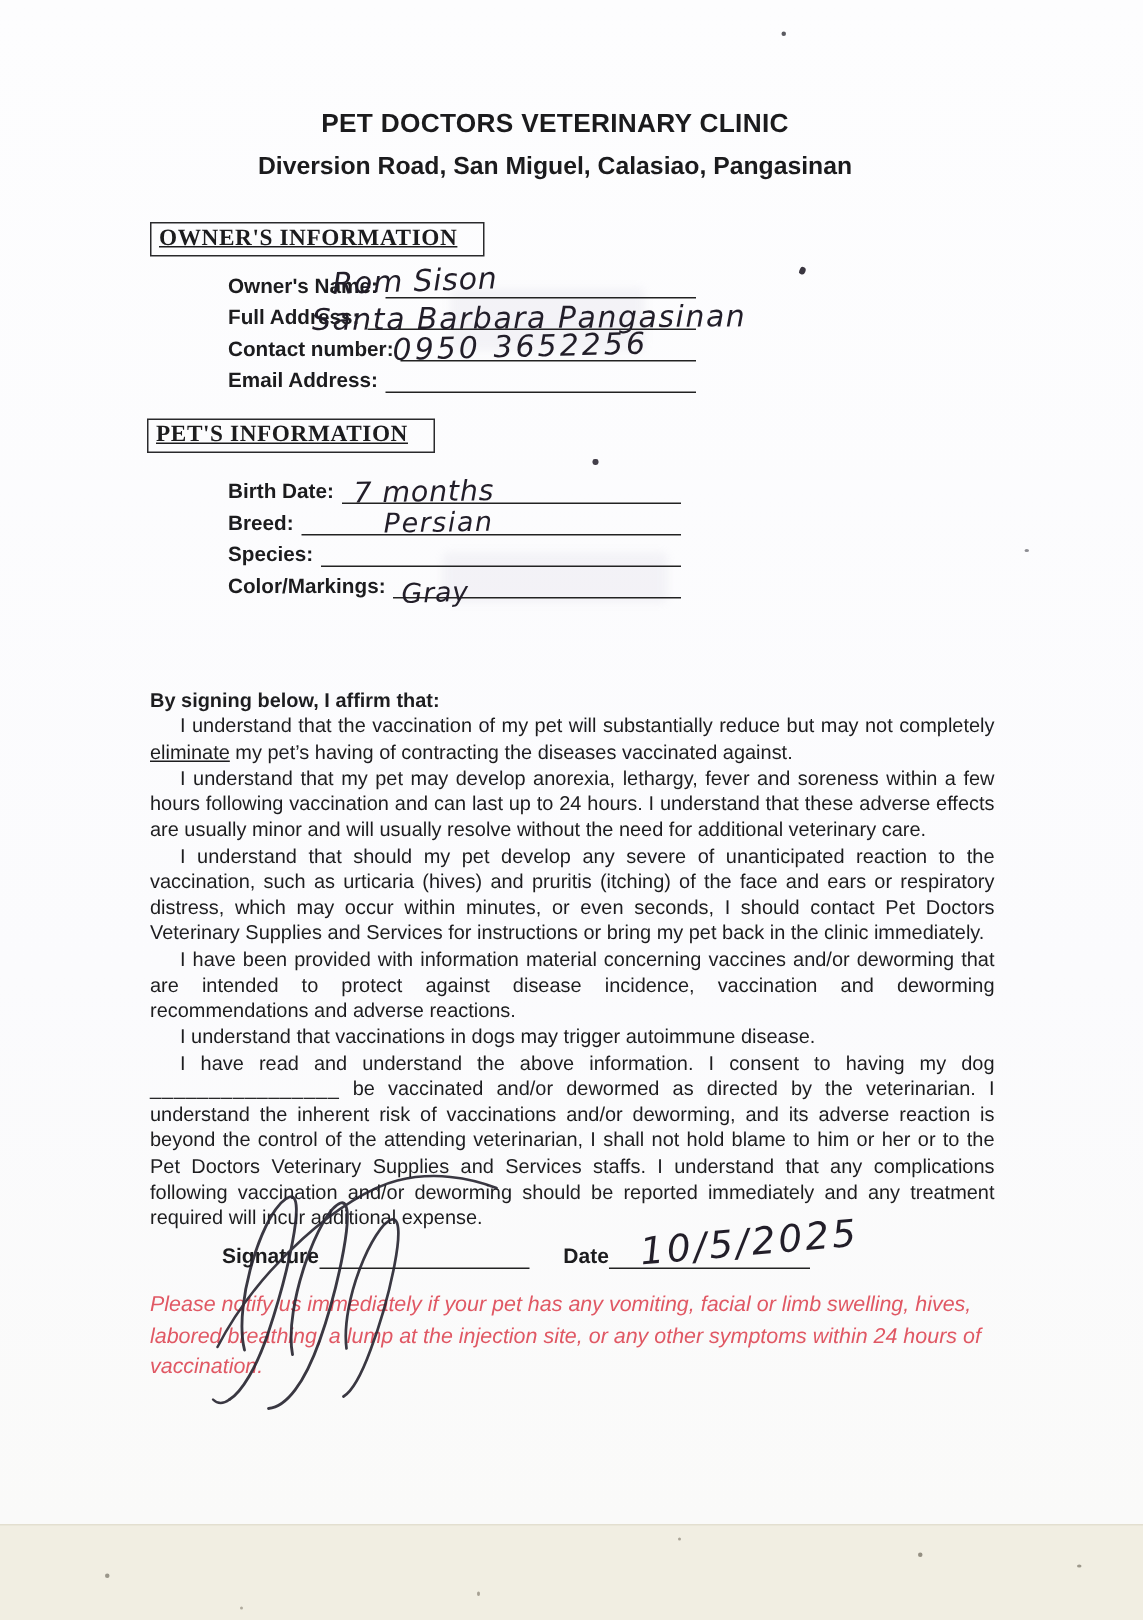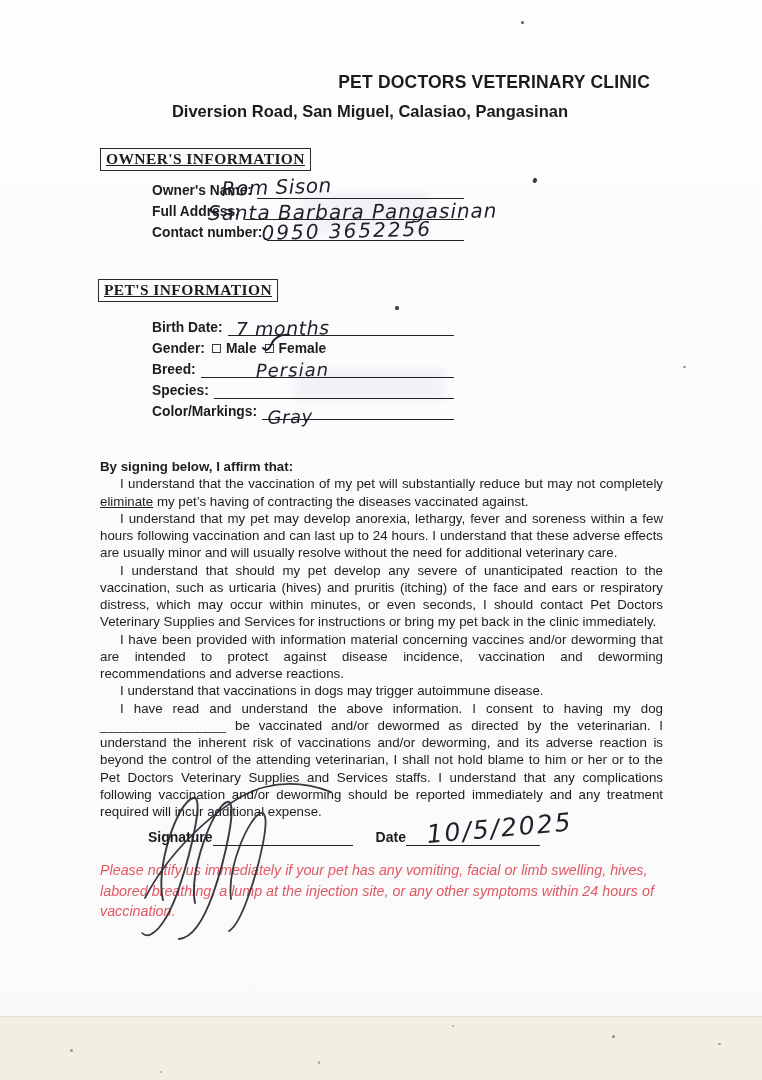--- a/index.html
+++ b/index.html
@@ -7,27 +7,27 @@
   body { font-family:"Liberation Sans", sans-serif; background:#e9e6db; }
 
   .scan { position:relative; width:762px; height:1080px; overflow:hidden;
           background:linear-gradient(180deg,#fdfdfe 0%,#fbfbfd 60%,#fafaf9 94%); }
 
   
   .scanner-strip { position:absolute; left:0; top:1016px; width:762px; height:64px;
                    background:#f1eee2; border-top:1px solid #e3dfd0; }
 
   
-  .clinic-name { position:absolute; left:90px; top:72px; width:560px; text-align:right;
+  .clinic-name { position:absolute; left:90px; top:72px; width:560px; text-align:center;
                  font-weight:bold; font-size:17.5px; letter-spacing:0.2px; color:#1b1b1d; }
   .clinic-address { position:absolute; left:90px; top:102px; width:560px; text-align:center;
                     font-weight:bold; font-size:16.5px; color:#1b1b1d; }
 
   .sec-box { position:absolute; display:inline-block; border:1.6px solid #2a2a2c;
-             padding:1px 5px 2px 5px; background:transparent;
+             padding:1px 17px 2px 5px; background:transparent;
              font-family:"Liberation Serif", serif; font-weight:bold; font-size:15.5px;
              letter-spacing:0.4px; text-decoration:underline; color:#1c1c1e; }
   .sec-box.owner { left:100px; top:148px; }
   .sec-box.pet   { left:98px;  top:279px; }
 
   
   .fields { position:absolute; }
   .fields.owner { left:152px; top:180px; width:312px; }
   .fields.pet   { left:152px; top:317px; width:302px; }
   .frow { position:relative; display:flex; align-items:center; height:21px; }
@@ -100,40 +100,32 @@
     <div class="frow">
       <span class="flabel">Full Address:</span>
       <span class="fline"></span>
       <span class="hw hw-address">Santa Barbara Pangasinan</span>
     </div>
     <div class="frow">
       <span class="flabel">Contact number:</span>
       <span class="fline"></span>
       <span class="hw hw-contact">0950 3652256</span>
     </div>
+    <div class="frow">
+      <span class="flabel">Email Address:</span>
+      <span class="fline"></span>
+    </div>
   </div>
 
   <div class="sec-box pet">PET'S INFORMATION</div>
   <div class="fields pet">
     <div class="frow">
       <span class="flabel">Birth Date:</span>
       <span class="fline"></span>
       <span class="hw hw-birth">7 months</span>
-    </div>
-    <div class="frow gender-row">
-      <span>Gender:</span>
-      <span class="cbox first"></span>
-      <span>Male</span>
-      <span class="checkwrap">
-        <span class="cbox"></span>
-        <svg class="gcheck" width="30" height="22" viewBox="0 0 30 22">
-          <path d="M2,16 C5,19 8,18 10,13 C13,6 18,2 28,3" fill="none" stroke="#221e29" stroke-width="2" stroke-linecap="round"></path>
-        </svg>
-      </span>
-      <span>Female</span>
     </div>
     <div class="frow">
       <span class="flabel">Breed:</span>
       <span class="fline"></span>
       <span class="hw hw-breed">Persian</span>
     </div>
     <div class="frow">
       <span class="flabel">Species:</span>
       <span class="fline"></span>
     </div>

